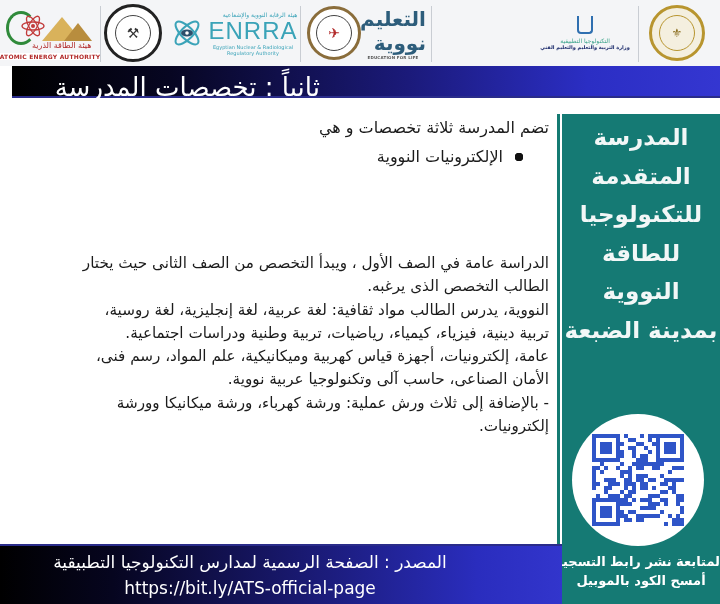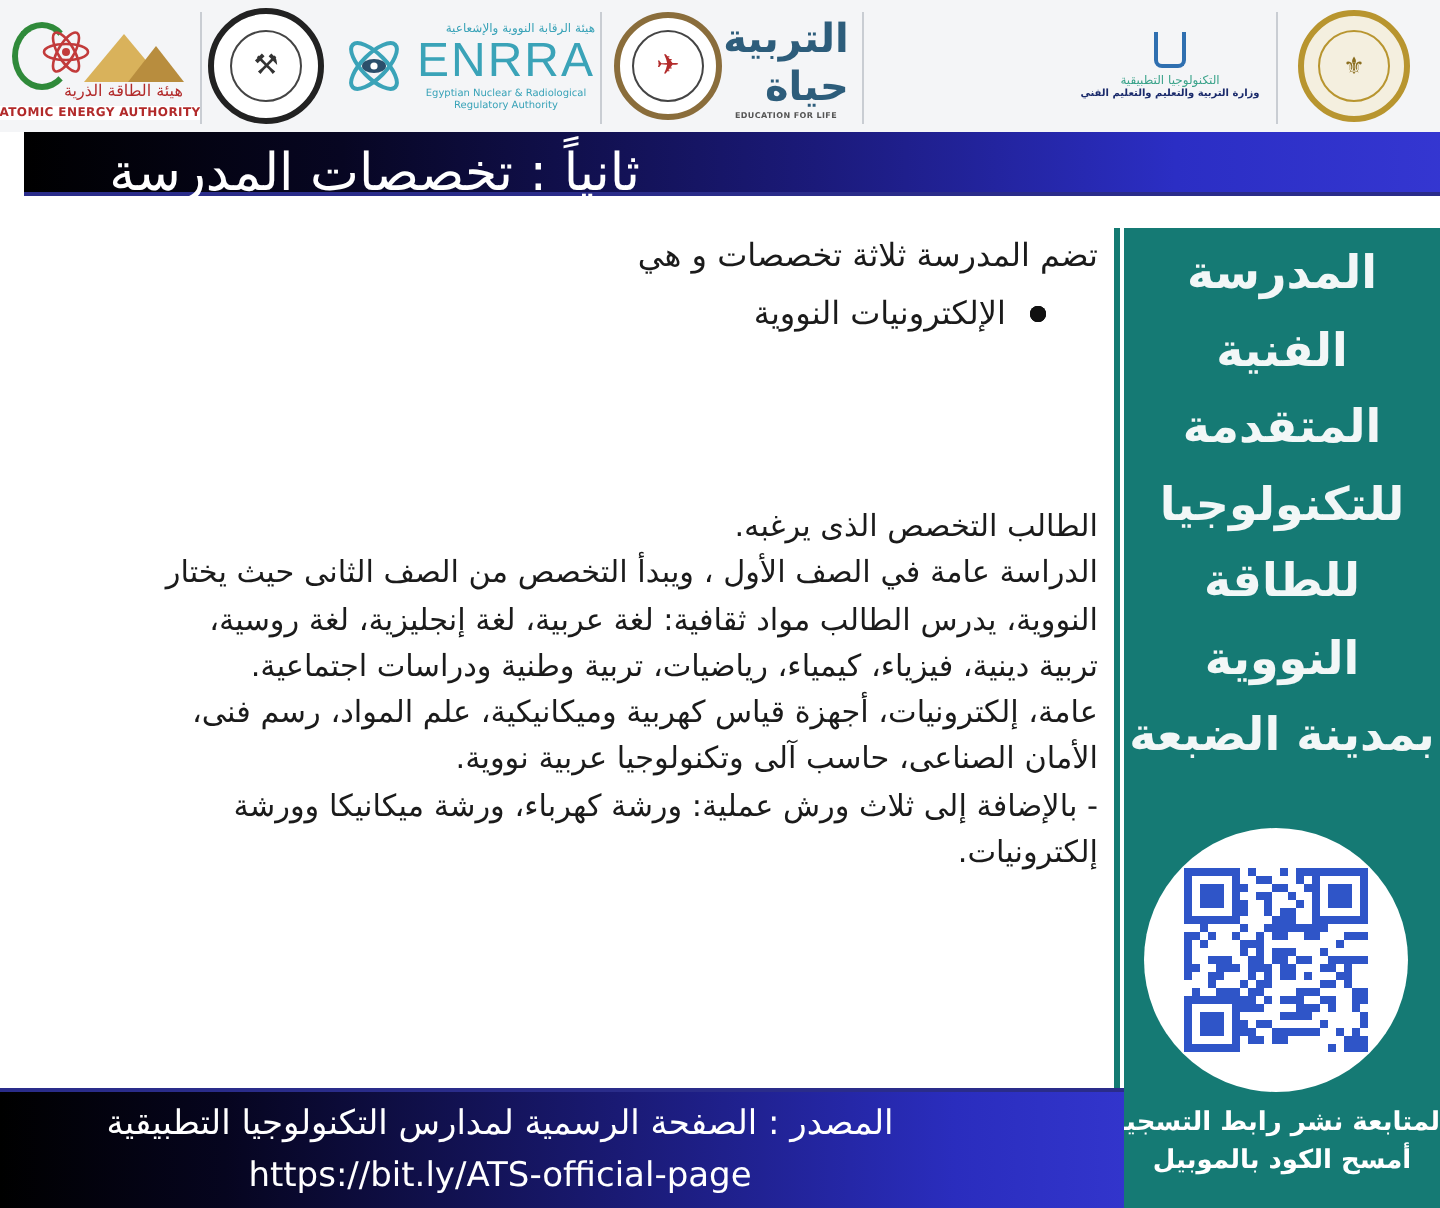--- a/index.html
+++ b/index.html
@@ -145,21 +145,21 @@
   </div>
   <div class="divider" style="left:300px"></div>
 
   <div class="logo" id="logo-univ">
     <div class="round-logo">
       <div class="inner" style="color:#b22a2a">✈</div>
     </div>
   </div>
 
   <div class="logo" id="logo-edu">
-    <div class="ar">التربية حياة</div>
+    <div class="ar">التعليم نووية</div>
     <div class="cap">EDUCATION FOR LIFE</div>
   </div>
   <div class="divider" style="left:431px"></div>
 
   <div class="logo" id="logo-moe-tech">
     <div class="bld"></div>
     <div class="t1">التكنولوجيا التطبيقية</div>
     <div class="t2">وزارة التربية والتعليم والتعليم الفني</div>
   </div>
   <div class="divider" style="left:638px"></div>
@@ -176,35 +176,34 @@
 </div>
 
 <div class="content">
   <div class="intro">تضم المدرسة ثلاثة تخصصات و هي</div>
   <ul class="spec-list">
     <li><span class="bullet"></span></li>
     <li><span class="bullet"></span></li>
     <li><span class="bullet"></span><span>الإلكترونيات النووية</span></li>
   </ul>
   <div class="body-text">
+    <p>الدراسة عامة في الصف الأول ، ويبدأ التخصص من الصف الثانى حيث يختار</p>
     <p>الطالب التخصص الذى يرغبه.</p>
-    <p>الدراسة عامة في الصف الأول ، ويبدأ التخصص من الصف الثانى حيث يختار</p>
     <p>النووية، يدرس الطالب مواد ثقافية: لغة عربية، لغة إنجليزية، لغة روسية،</p>
     <p>تربية دينية، فيزياء، كيمياء، رياضيات، تربية وطنية ودراسات اجتماعية.</p>
     <p>عامة، إلكترونيات، أجهزة قياس كهربية وميكانيكية، علم المواد، رسم فنى،</p>
     <p>الأمان الصناعى، حاسب آلى وتكنولوجيا عربية نووية.</p>
     <p>- بالإضافة إلى ثلاث ورش عملية: ورشة كهرباء، ورشة ميكانيكا وورشة</p>
     <p>إلكترونيات.</p>
   </div>
 </div>
 
 <div class="side">
   <div class="side-title">
     <div>المدرسة</div>
-    <div>الفنية</div>
     <div>المتقدمة</div>
     <div>للتكنولوجيا</div>
     <div>للطاقة</div>
     <div>النووية</div>
     <div>بمدينة الضبعة</div>
   </div>
   <div class="qr-circle">
     <div class="qr" id="qr">
         <span style="background: rgb(47, 85, 200);"></span>
         <span style="background: rgb(47, 85, 200);"></span>

